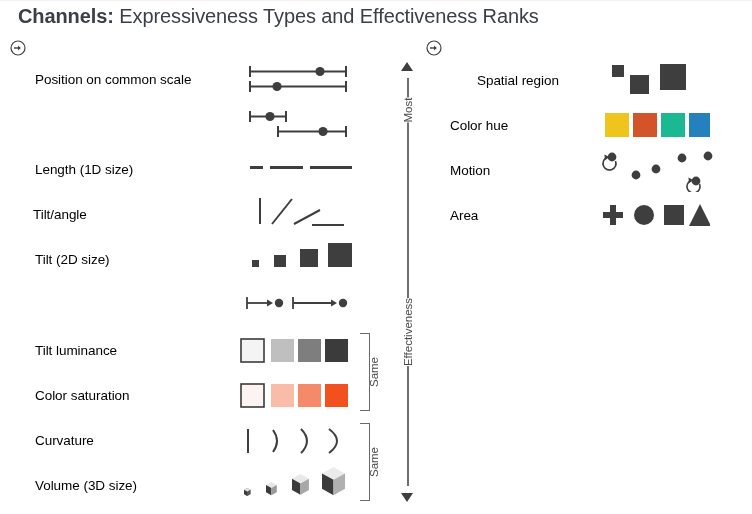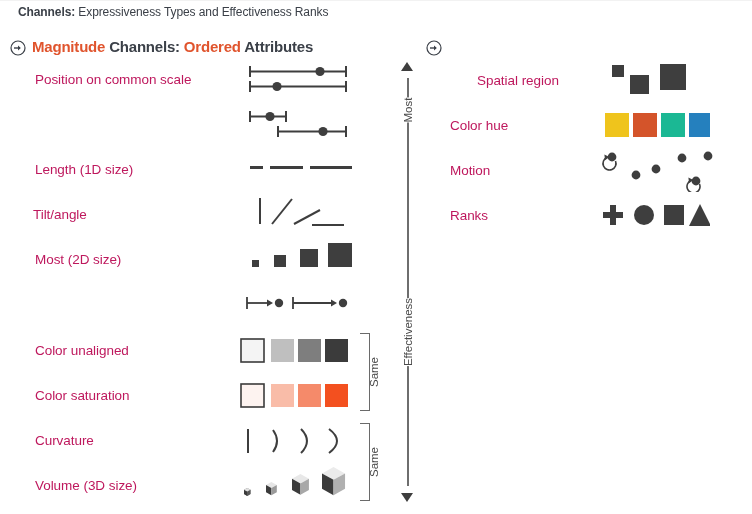--- a/index.html
+++ b/index.html
@@ -18,21 +18,21 @@
   #root {
     position: absolute;
     inset: 0;
   }
 
   
   .page-title {
     position: absolute;
     left: 18px;
     top: 5px;
-    font-size: 12px;
+    font-size: 20px;
     letter-spacing: -0.1px;
     color: #3b4048;
     white-space: nowrap;
   }
   .page-title .strong { font-weight: bold; }
 
   
   .col-head {
     position: absolute;
     font-size: 15px;
@@ -50,21 +50,21 @@
     width: 16px; height: 16px;
     top: 40px;
   }
   .arrow-badge.left  { left: 10px; }
   .arrow-badge.right { left: 426px; }
 
   
   .row-label {
     position: absolute;
     font-size: 13.5px;
-    color: #be185d;
+    color: #000000;
     letter-spacing: -0.05px;
     white-space: nowrap;
   }
   .glyph {
     position: absolute;
   }
 
   
   .axis {
     position: absolute;
@@ -141,37 +141,34 @@
     <span class="strong">Channels:</span><span> Expressiveness Types and Effectiveness Ranks</span>
   </div>
 
   <div class="arrow-badge left">
     <svg width="16" height="16" viewBox="0 0 16 16">
       <circle cx="8" cy="8" r="7" fill="none" stroke="#3b4048" stroke-width="1.2"></circle>
       <path d="M4 8 H10" stroke="#3b4048" stroke-width="1.4" fill="none"></path>
       <path d="M8 5.4 L10.8 8 L8 10.6" fill="#3b4048"></path>
     </svg>
   </div>
-  <div class="col-head left">
-    <span class="orange">Magnitude</span><span> Channels: </span><span class="orange">Ordered</span><span> Attributes</span>
-  </div>
 
   <div class="arrow-badge right">
     <svg width="16" height="16" viewBox="0 0 16 16">
       <circle cx="8" cy="8" r="7" fill="none" stroke="#3b4048" stroke-width="1.2"></circle>
       <path d="M4 8 H10" stroke="#3b4048" stroke-width="1.4" fill="none"></path>
       <path d="M8 5.4 L10.8 8 L8 10.6" fill="#3b4048"></path>
     </svg>
   </div>
 
   <div class="row-label" style="left:35px; top:72px;">Position on common scale</div>
   <div class="row-label" style="left:35px; top:162px;">Length (1D size)</div>
   <div class="row-label" style="left:33px; top:207px;">Tilt/angle</div>
-  <div class="row-label" style="left:35px; top:252px;">Most (2D size)</div>
-  <div class="row-label" style="left:35px; top:343px;">Color unaligned</div>
+  <div class="row-label" style="left:35px; top:252px;">Tilt (2D size)</div>
+  <div class="row-label" style="left:35px; top:343px;">Tilt luminance</div>
   <div class="row-label" style="left:35px; top:388px;">Color saturation</div>
   <div class="row-label" style="left:35px; top:433px;">Curvature</div>
   <div class="row-label" style="left:35px; top:478px;">Volume (3D size)</div>
 
   <div class="glyph" style="left:248px; top:62px; width:104px; height:36px;">
     <svg width="104" height="36" viewBox="0 0 104 36">
       <g stroke="#3e3e3e" stroke-width="2" fill="#3e3e3e">
         <line x1="2" y1="4" x2="2" y2="15"></line>
         <line x1="2" y1="9.5" x2="98" y2="9.5"></line>
         <line x1="98" y1="4" x2="98" y2="15"></line>
@@ -319,21 +316,21 @@
     <div class="line"></div>
     <div class="cap down"></div>
     <div class="vtext most">Most</div>
     <div class="vtext mid">Effectiveness</div>
 
   </div>
 
   <div class="row-label" style="left:477px; top:73px;">Spatial region</div>
   <div class="row-label" style="left:450px; top:118px;">Color hue</div>
   <div class="row-label" style="left:450px; top:163px;">Motion</div>
-  <div class="row-label" style="left:450px; top:208px;">Ranks</div>
+  <div class="row-label" style="left:450px; top:208px;">Area</div>
 
   <div class="glyph" style="left:608px; top:62px; width:90px; height:36px;">
     <svg width="90" height="36" viewBox="0 0 90 36">
       <g fill="#3e3e3e">
         <rect x="4" y="3" width="12" height="12"></rect>
         <rect x="22" y="13" width="19" height="19"></rect>
         <rect x="52" y="2" width="26" height="26"></rect>
       </g>
     </svg>
   </div>

